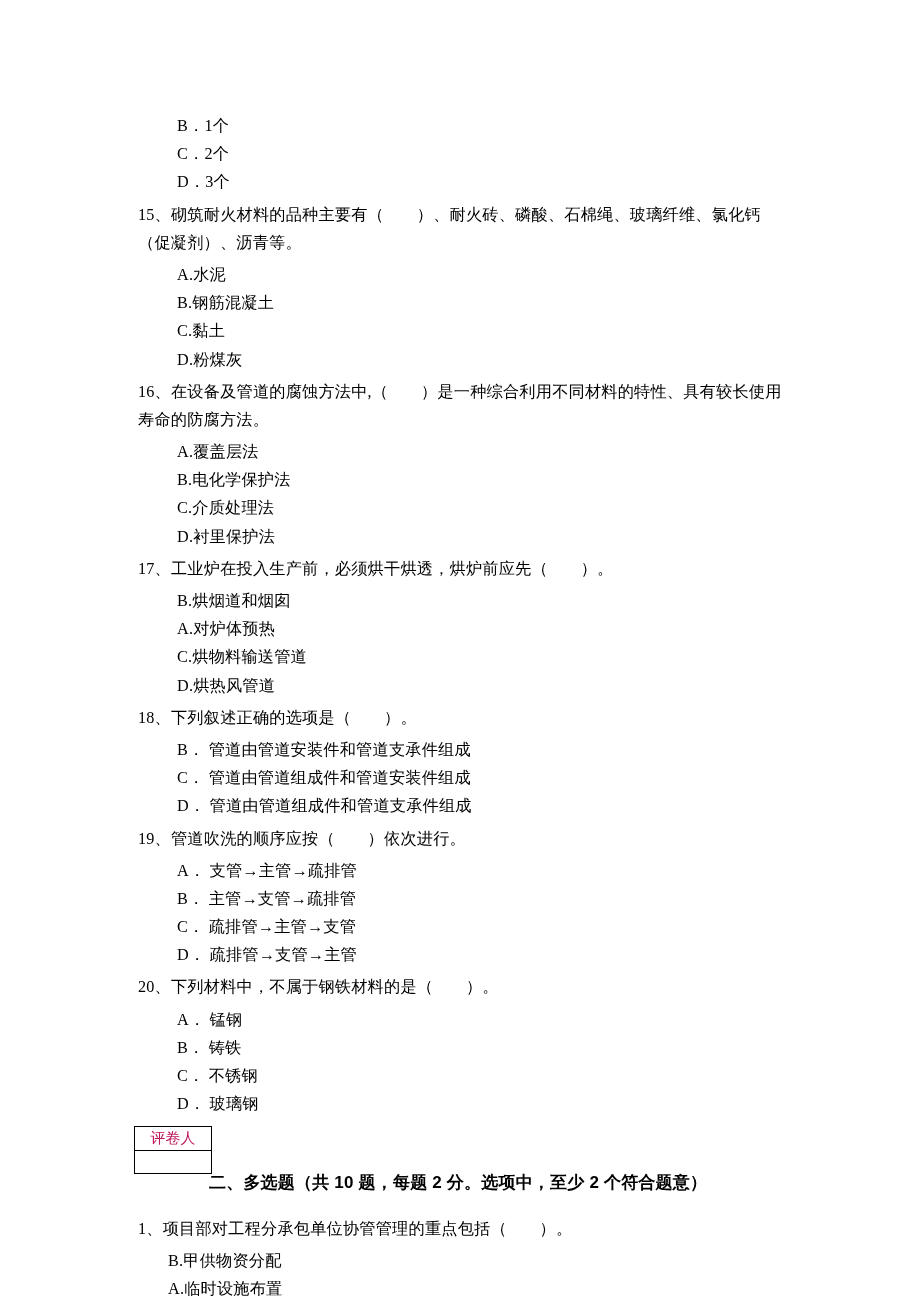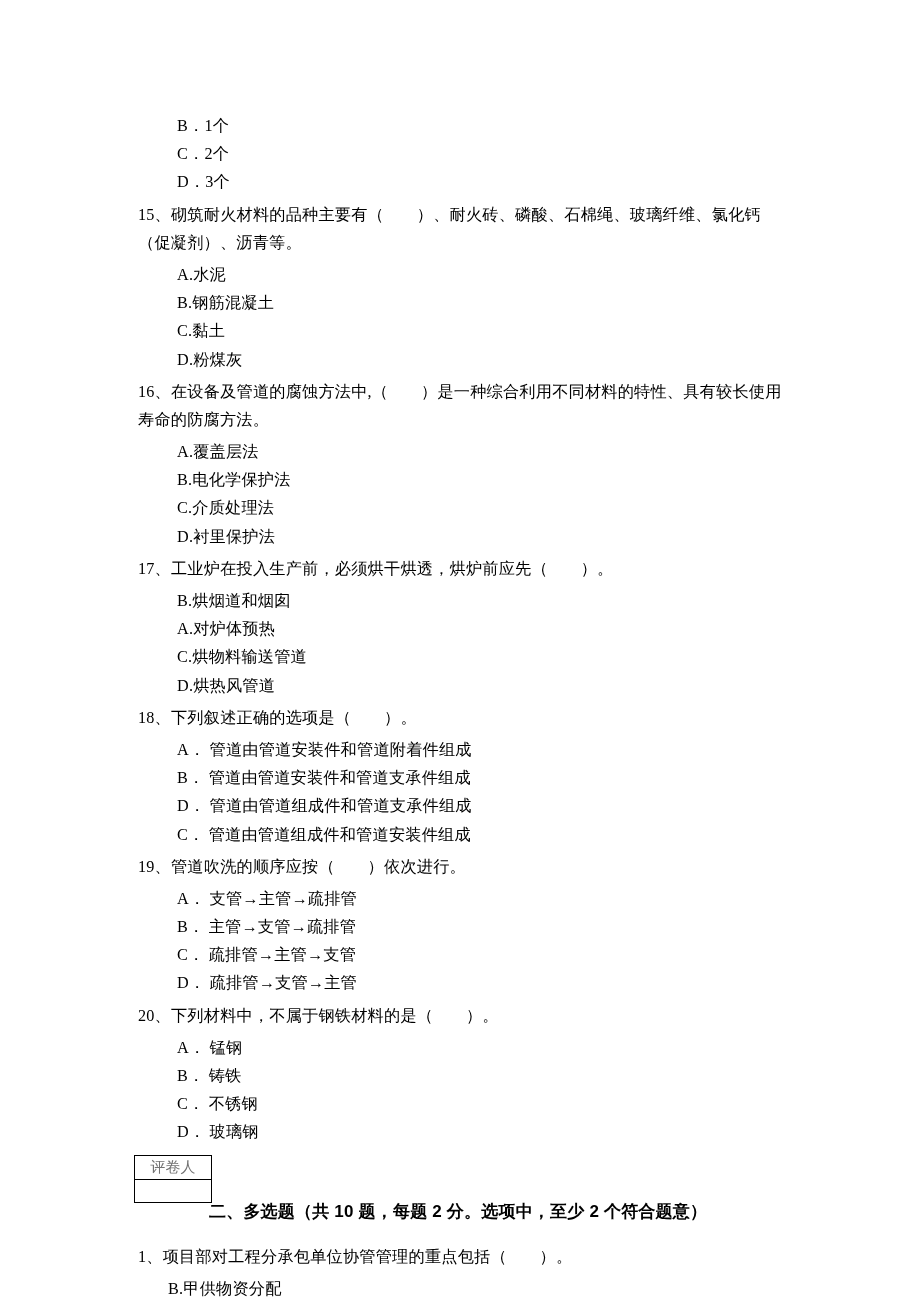--- a/index.html
+++ b/index.html
@@ -35,21 +35,21 @@
   .grader table {
     border-collapse: collapse;
   }
   .grader td {
     border: 1px solid #000;
     width: 76px;
     height: 23px;
     text-align: center;
     vertical-align: middle;
     font-size: 15px;
-    color: #737373;
+    color: #be185d;
     padding: 0;
     line-height: 1;
   }
   .grader td.empty {
     color: #000;
     height: 22px;
   }
   .section-title {
     font-family: "SimHei", "Heiti SC", sans-serif;
     font-weight: bold;
@@ -98,24 +98,23 @@
       <p class="opt">B.烘烟道和烟囱</p>
       <p class="opt">A.对炉体预热</p>
       <p class="opt">C.烘物料输送管道</p>
       <p class="opt">D.烘热风管道</p>
     </div>
   </div>
 
   <div>
     <p class="q-stem">18、下列叙述正确的选项是（　　）。</p>
     <div class="opts">
-      <p class="opt">A． 管道由管道安装件和管道附着件组成</p>
       <p class="opt">B． 管道由管道安装件和管道支承件组成</p>
+      <p class="opt">C． 管道由管道组成件和管道安装件组成</p>
       <p class="opt">D． 管道由管道组成件和管道支承件组成</p>
-      <p class="opt">C． 管道由管道组成件和管道安装件组成</p>
     </div>
   </div>
 
   <div>
     <p class="q-stem">19、管道吹洗的顺序应按（　　）依次进行。</p>
     <div class="opts">
       <p class="opt">A． 支管→主管→疏排管</p>
       <p class="opt">B． 主管→支管→疏排管</p>
       <p class="opt">C． 疏排管→主管→支管</p>
       <p class="opt">D． 疏排管→支管→主管</p>

